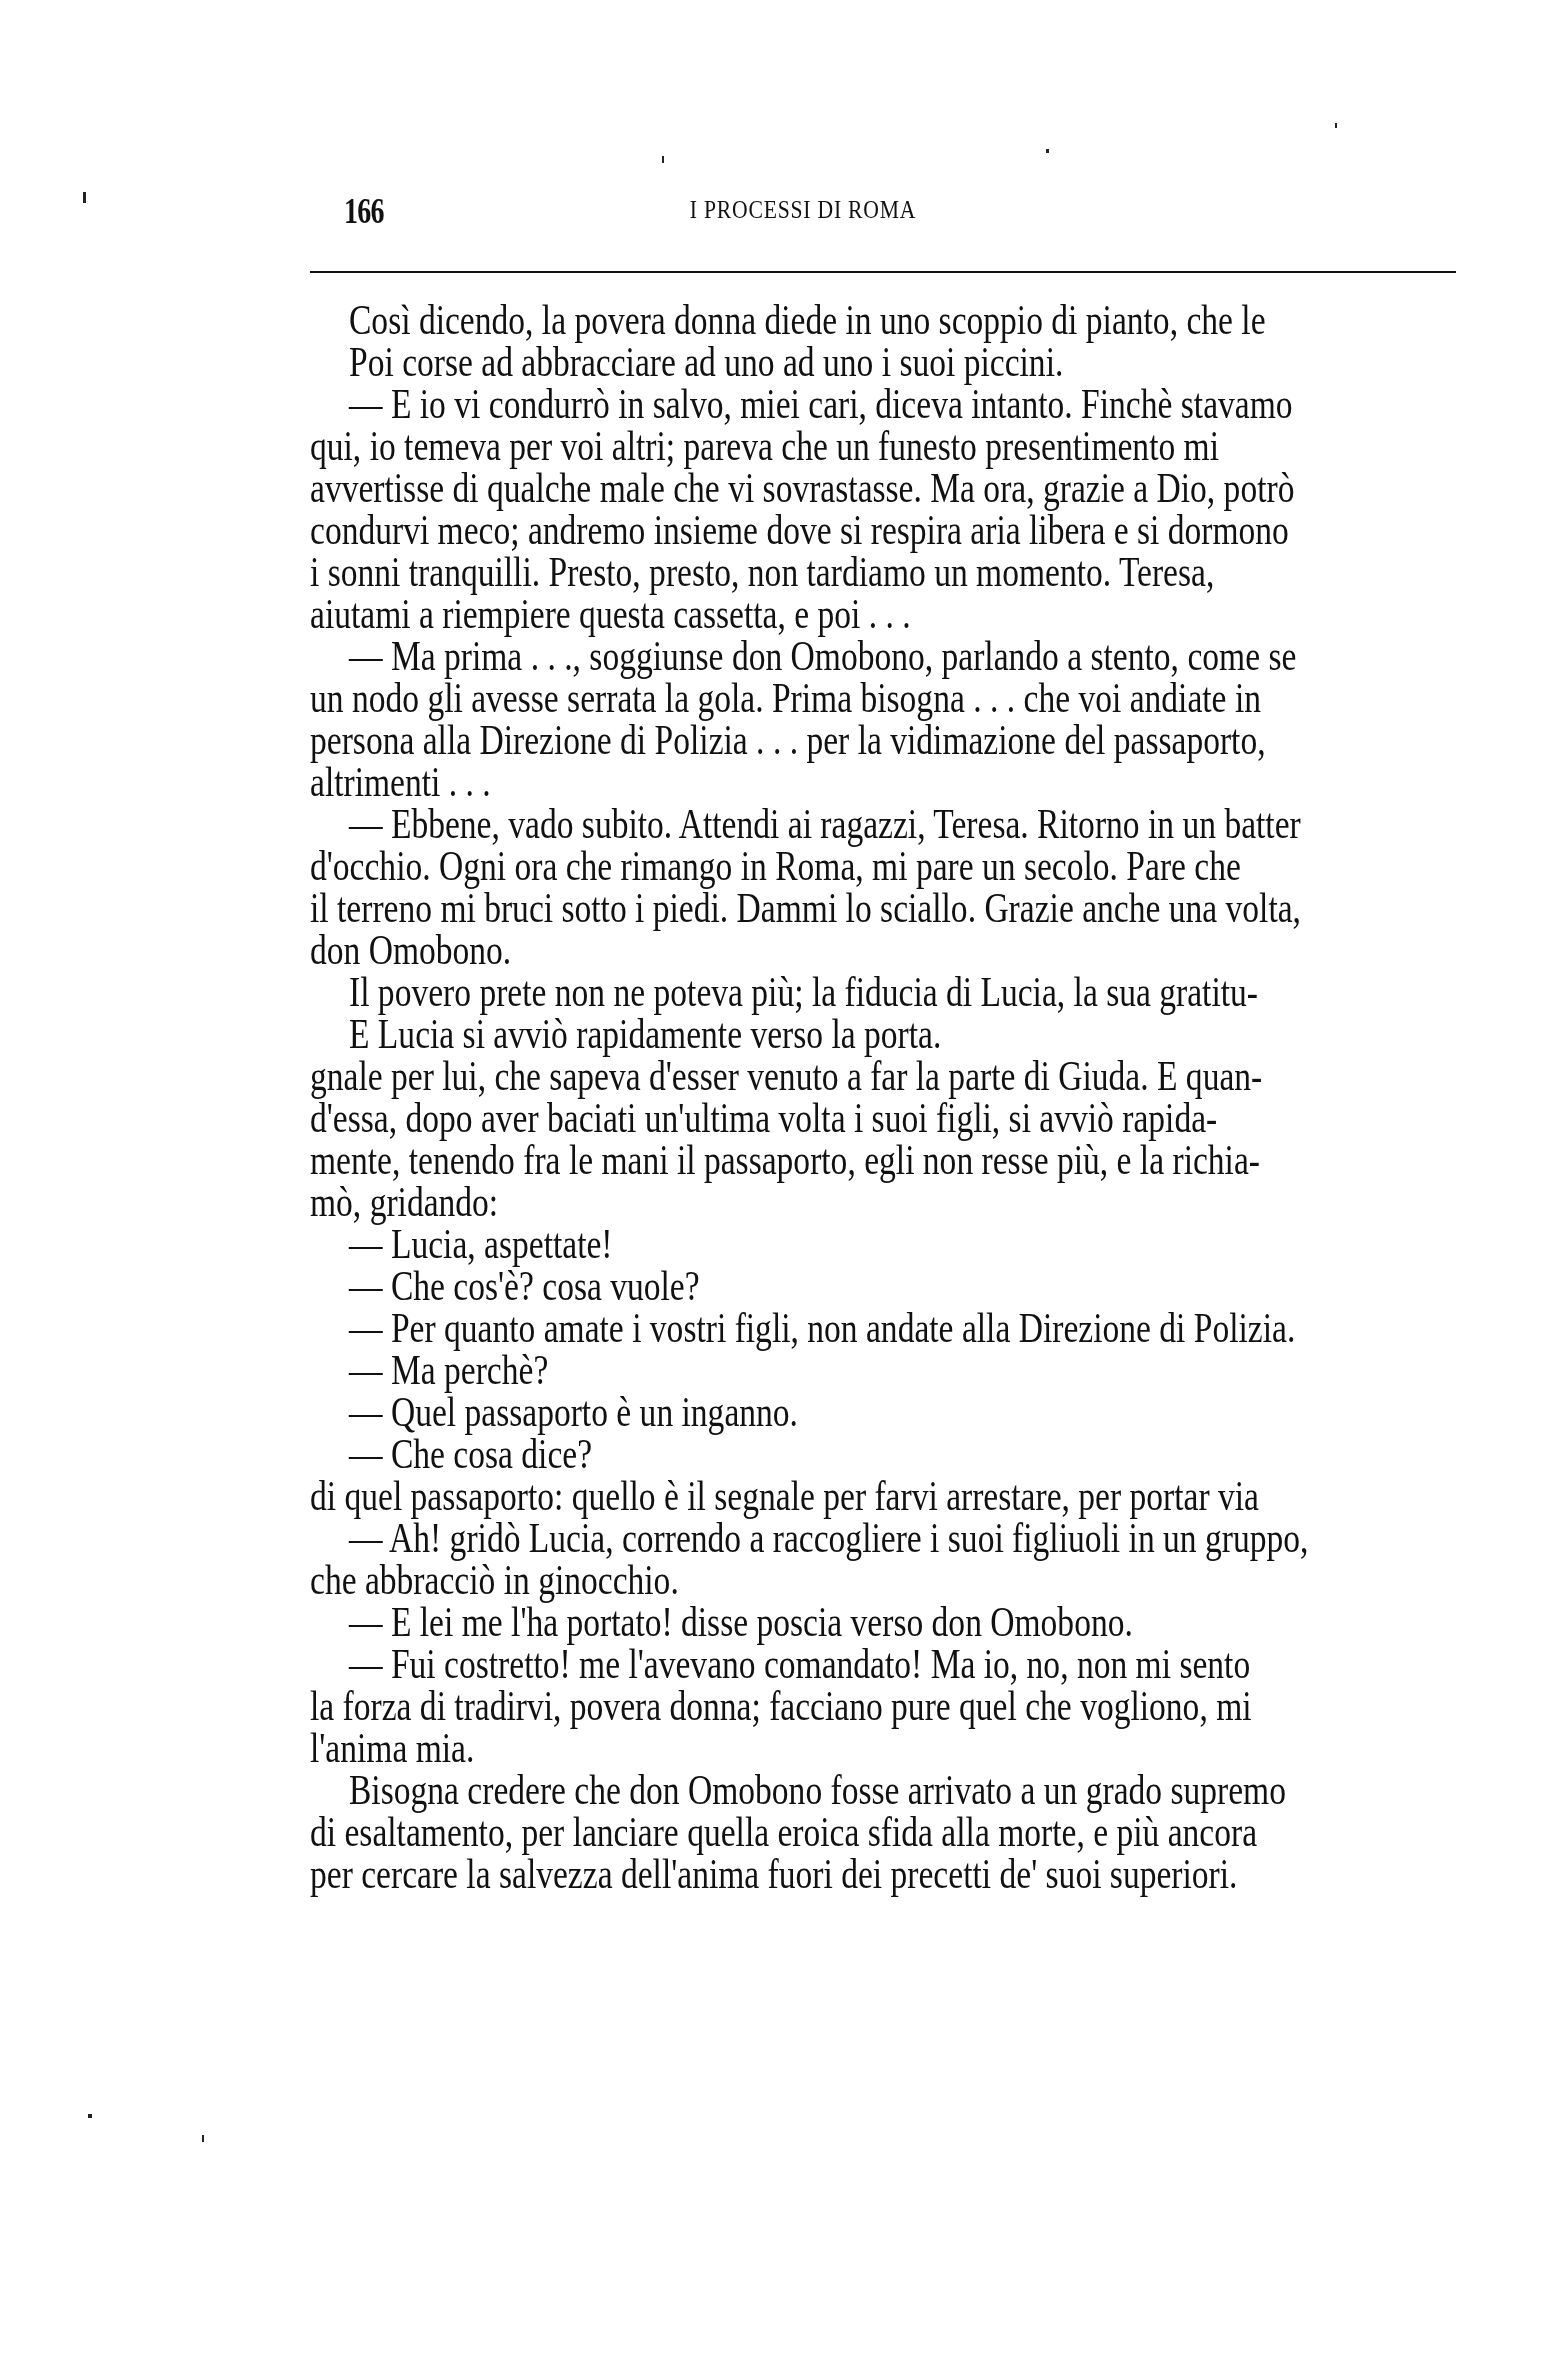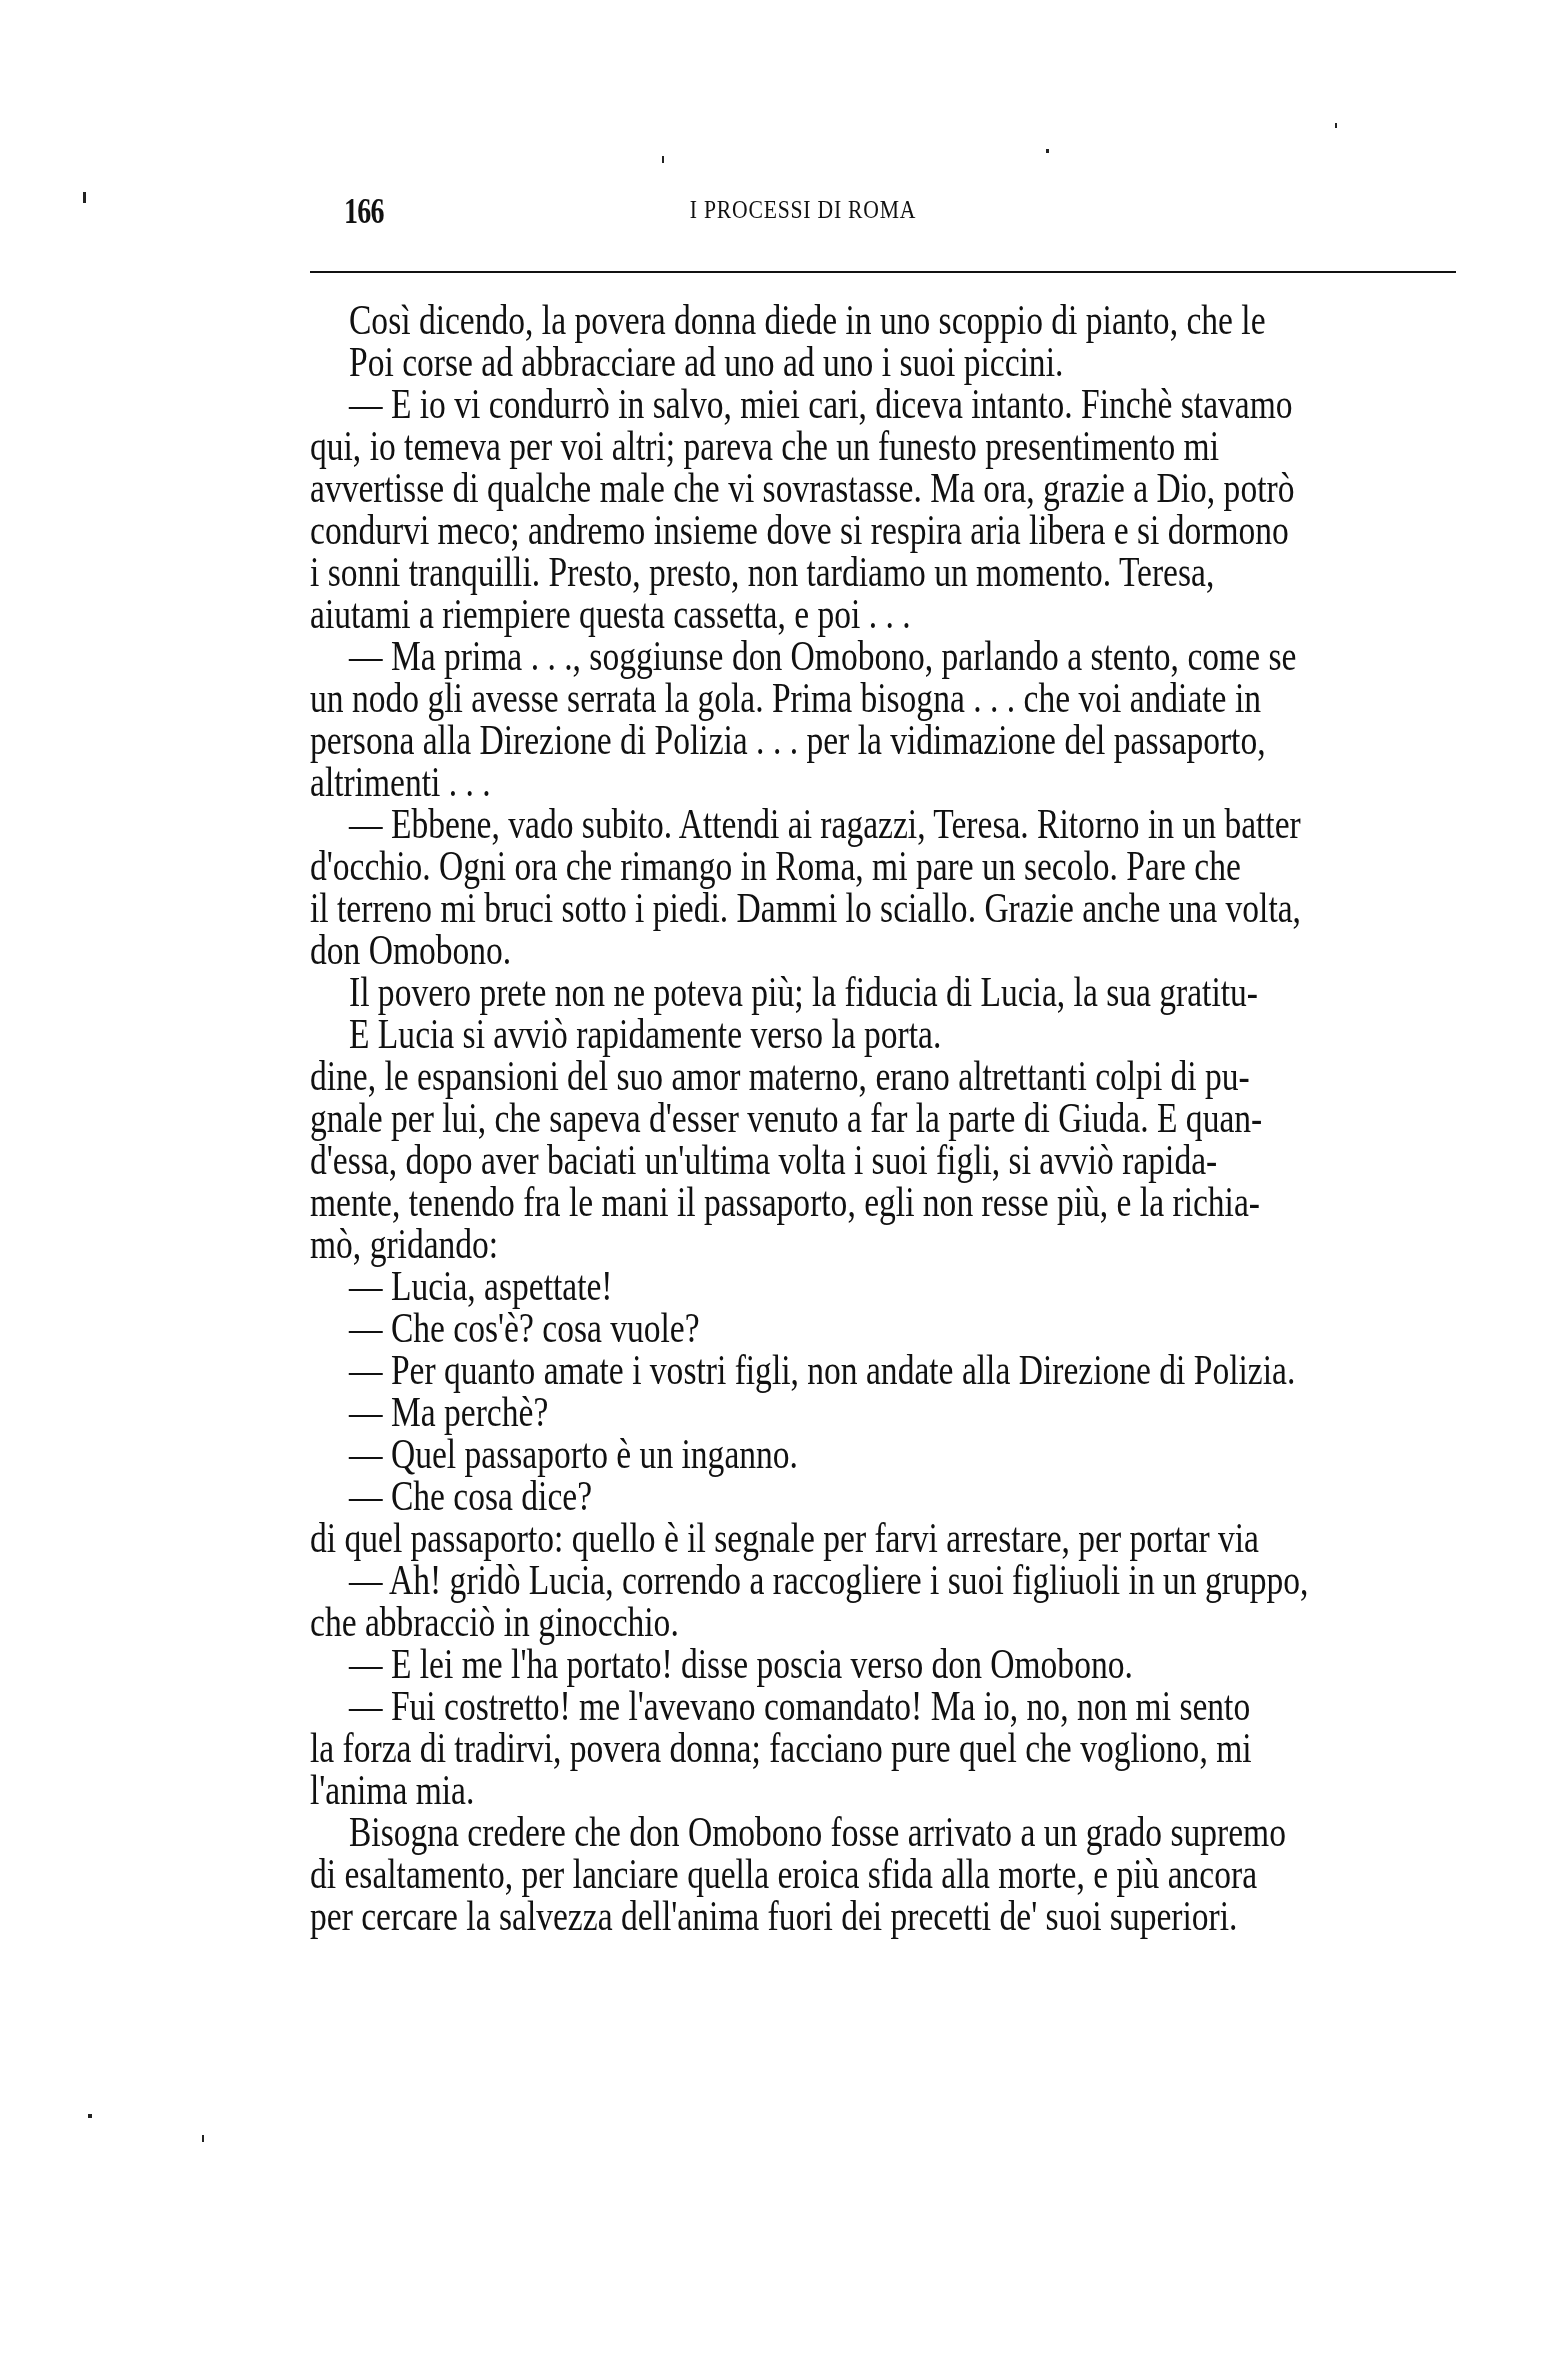--- a/index.html
+++ b/index.html
@@ -34,21 +34,20 @@
       <div class="line indent"><span class="t" style="transform: scaleX(0.78);">— Ma prima . . ., soggiunse don Omobono, parlando a stento, come se</span></div>
       <div class="line"><span class="t" style="transform: scaleX(0.78);">un nodo gli avesse serrata la gola. Prima bisogna . . . che voi andiate in</span></div>
       <div class="line"><span class="t" style="transform: scaleX(0.78);">persona alla Direzione di Polizia . . . per la vidimazione del passaporto,</span></div>
       <div class="line"><span class="t" style="transform: scaleX(0.78);">altrimenti . . .</span></div>
       <div class="line indent"><span class="t" style="transform: scaleX(0.78);">— Ebbene, vado subito. Attendi ai ragazzi, Teresa. Ritorno in un batter</span></div>
       <div class="line"><span class="t" style="transform: scaleX(0.78);">d'occhio. Ogni ora che rimango in Roma, mi pare un secolo. Pare che</span></div>
       <div class="line"><span class="t" style="transform: scaleX(0.78);">il terreno mi bruci sotto i piedi. Dammi lo sciallo. Grazie anche una volta,</span></div>
       <div class="line"><span class="t" style="transform: scaleX(0.78);">don Omobono.</span></div>
       <div class="line indent"><span class="t" style="transform: scaleX(0.78);">Il povero prete non ne poteva più; la fiducia di Lucia, la sua gratitu-</span></div>
       <div class="line indent"><span class="t" style="transform: scaleX(0.78);">E Lucia si avviò rapidamente verso la porta.</span></div>
-      <div class="line"><span class="t" style="transform: scaleX(0.78);">dine, le espansioni del suo amor materno, erano altrettanti colpi di pu-</span></div>
       <div class="line"><span class="t" style="transform: scaleX(0.78);">gnale per lui, che sapeva d'esser venuto a far la parte di Giuda. E quan-</span></div>
       <div class="line"><span class="t" style="transform: scaleX(0.78);">d'essa, dopo aver baciati un'ultima volta i suoi figli, si avviò rapida-</span></div>
       <div class="line"><span class="t" style="transform: scaleX(0.78);">mente, tenendo fra le mani il passaporto, egli non resse più, e la richia-</span></div>
       <div class="line"><span class="t" style="transform: scaleX(0.78);">mò, gridando:</span></div>
       <div class="line indent"><span class="t" style="transform: scaleX(0.78);">— Lucia, aspettate!</span></div>
       <div class="line indent"><span class="t" style="transform: scaleX(0.78);">— Che cos'è? cosa vuole?</span></div>
       <div class="line indent"><span class="t" style="transform: scaleX(0.78);">— Per quanto amate i vostri figli, non andate alla Direzione di Polizia.</span></div>
       <div class="line indent"><span class="t" style="transform: scaleX(0.78);">— Ma perchè?</span></div>
       <div class="line indent"><span class="t" style="transform: scaleX(0.78);">— Quel passaporto è un inganno.</span></div>
       <div class="line indent"><span class="t" style="transform: scaleX(0.78);">— Che cosa dice?</span></div>

